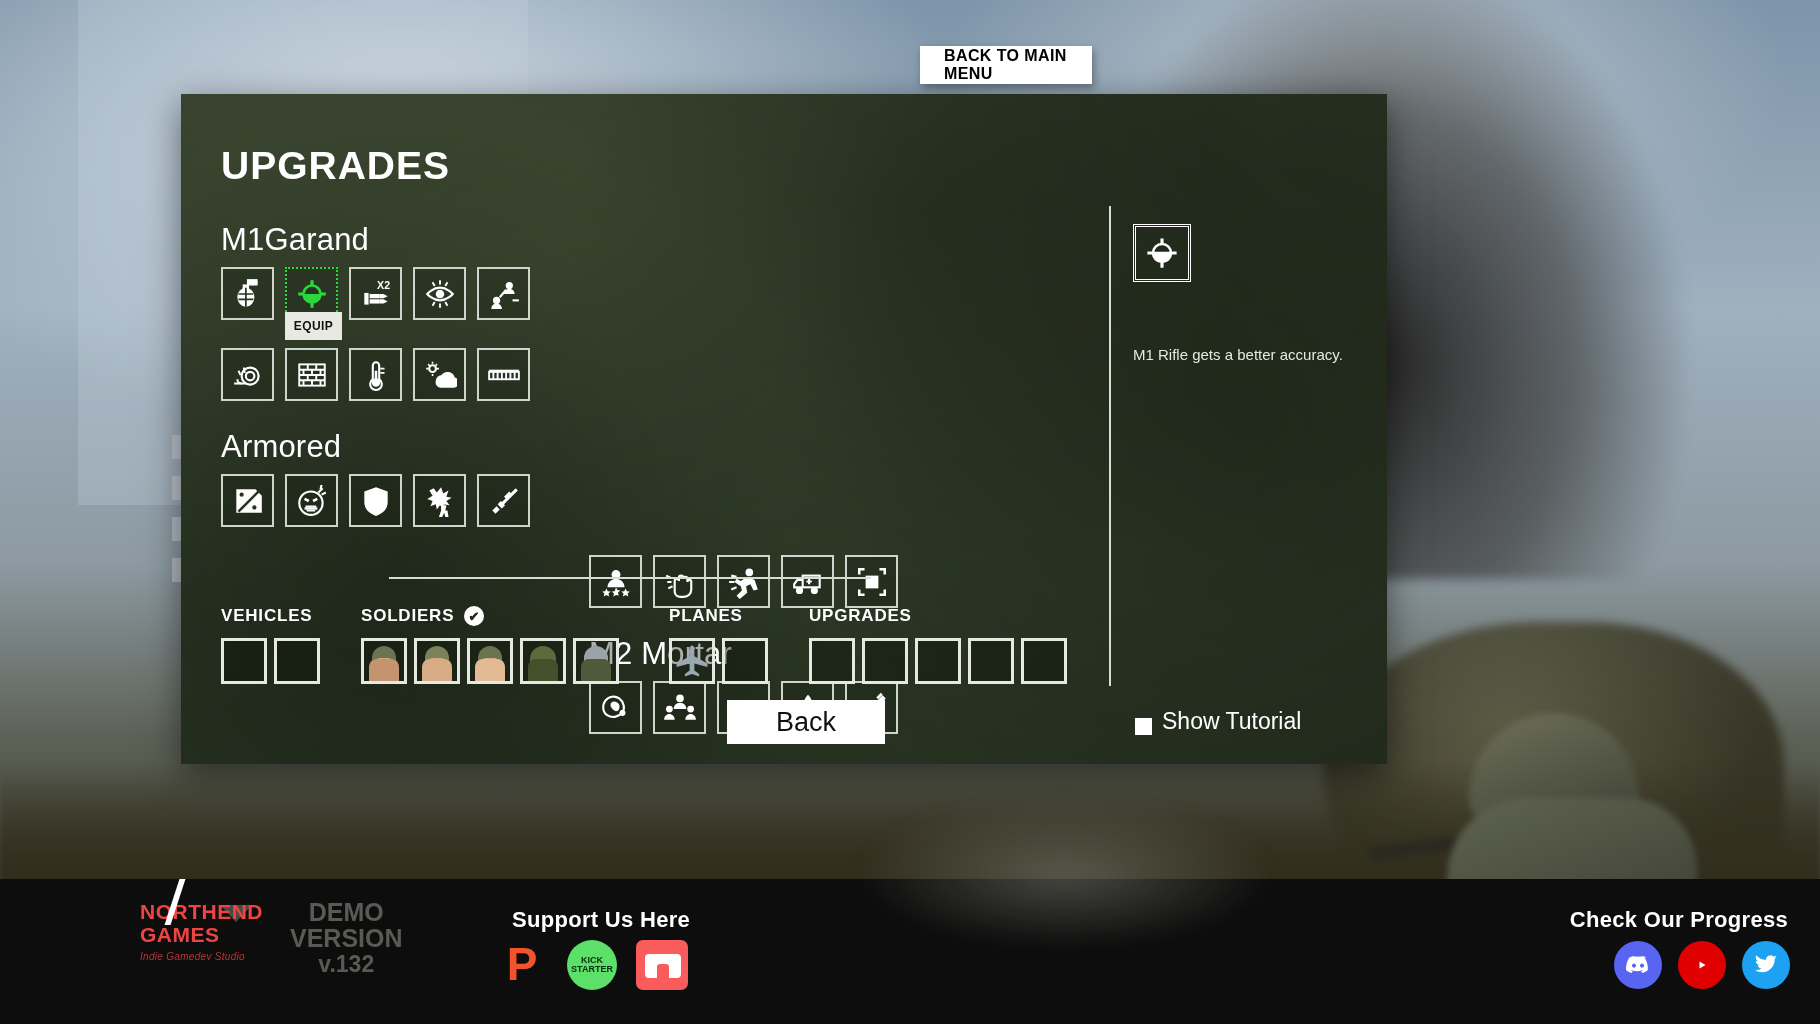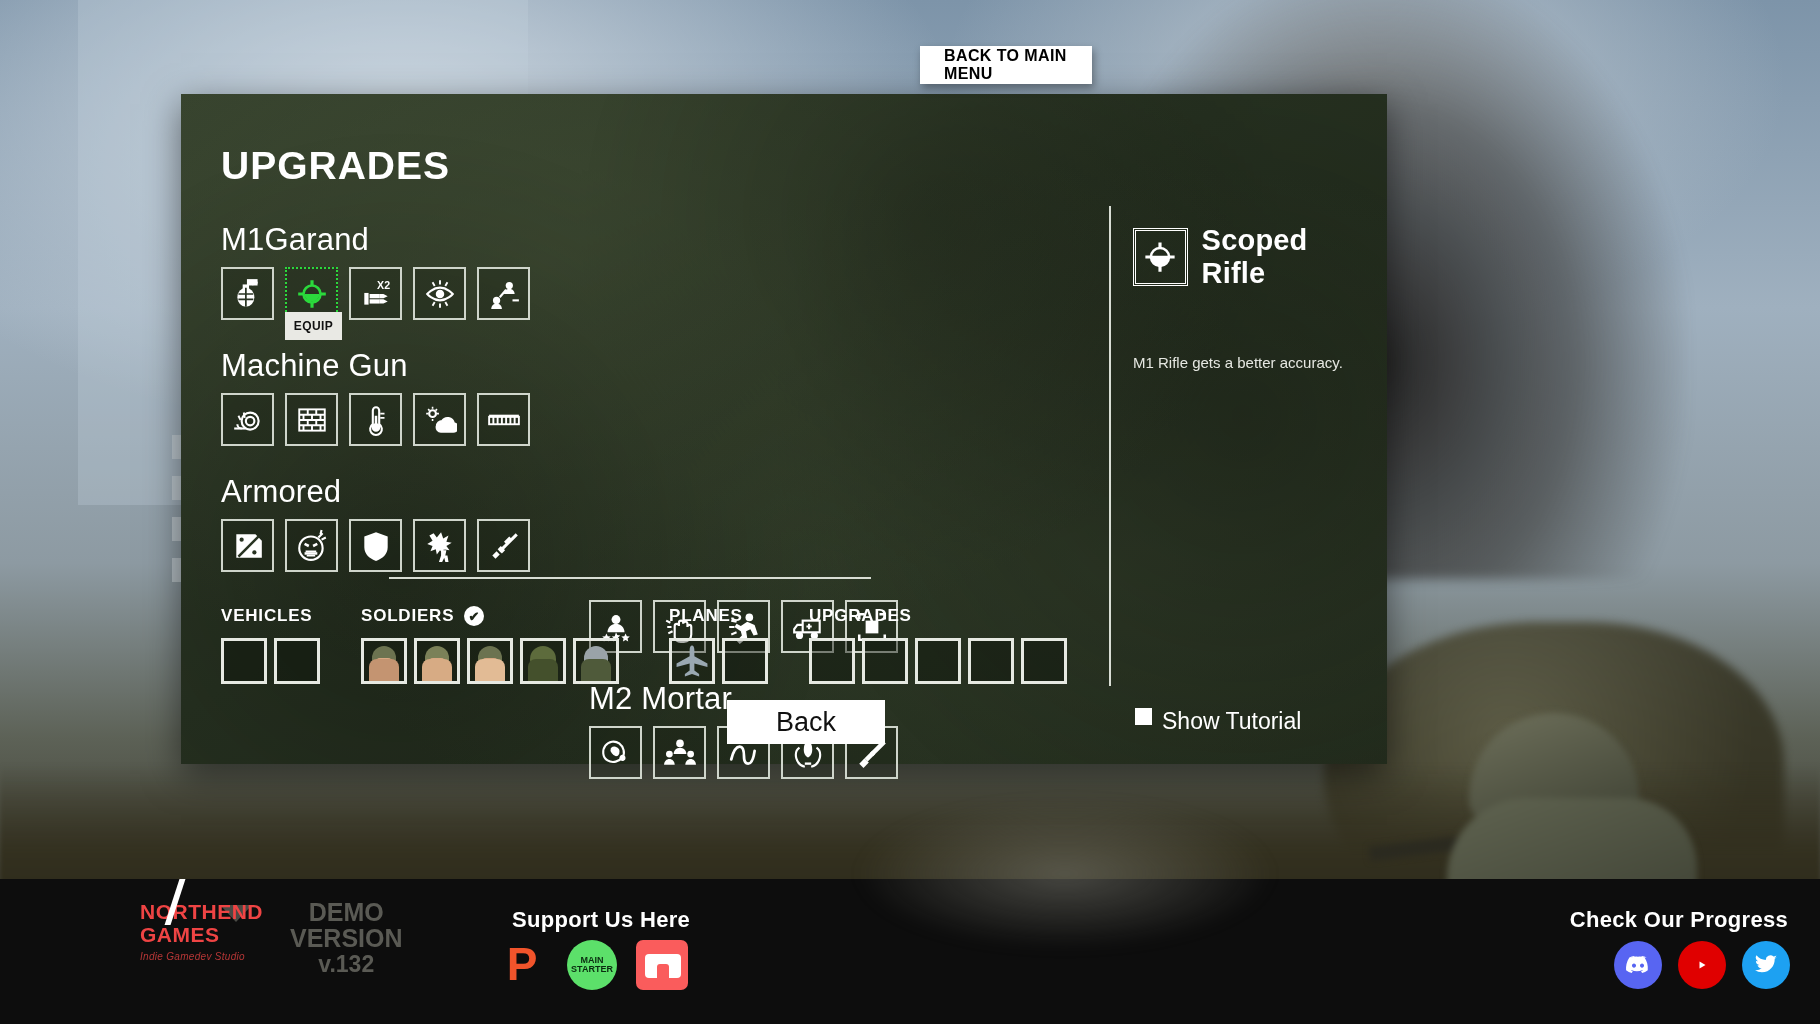--- a/index.html
+++ b/index.html
@@ -297,21 +297,21 @@
     font-size: 27px; cursor: pointer;
   }
   #btn-start {
     position: absolute; left: 737px; top: 603px;
     width: 172px; height: 48px; background: #b8b8b8; color: #111;
     display: flex; align-items: center; justify-content: center;
     font-size: 27px; cursor: pointer;
   }
   #tutorial-wrap {
     position: absolute; left: 930px; top: 614px;
-    display: flex; align-items: flex-start; gap: 10px; cursor: pointer; padding-left: 24px;
+    display: flex; align-items: flex-end; gap: 10px; cursor: pointer; padding-left: 24px;
   }
   #tutorial-box { width: 17px; height: 17px; background: #fff; }
   #tutorial-label { color: #fff; font-size: 23px; }
 </style>
 </head>
 <body>
 
 <div id="bg">
   <div id="bg-smoke"></div>
   <div id="bg-hill"></div>
@@ -382,21 +382,20 @@
             <circle cx="9" cy="22" r="3.4"></circle>
               <path d="M4 30c0-3 2.4-5 5-5s5 2 5 5z"></path>
             <path d="M18 12 L12 19" stroke="#fff" stroke-width="2" fill="none"></path>
             <path d="M24 22h6" stroke="#fff" stroke-width="2"></path>
           </svg>
         </div>
       </div>
     </div>
 
     <div class="group">
-      <div class="cat-title">Machine Gun</div>
       <div class="icon-row">
         <div class="up-slot">
           <svg viewBox="0 0 32 32" fill="none" stroke="#fff" stroke-width="2">
             <path d="M3 24h11"></path>
             <circle cx="18" cy="17" r="8"></circle>
               <circle cx="18" cy="17" r="4"></circle>
             <path d="M10 24c-2 0-4-1.6-4-4"></path>
             <path d="M9 16l-2-4M13 14l-1-5" stroke-width="1.8"></path>
           </svg>
         </div>
@@ -568,21 +567,20 @@
 
   <div id="info-panel">
     <div id="info-head">
       <div id="info-icon-box">
         <svg viewBox="0 0 32 32" fill="none" stroke="#fff" stroke-width="2.2">
           <circle cx="16" cy="16" r="8"></circle>
           <path d="M9 16a7 7 0 0 0 14 0z" fill="#fff"></path>
           <path d="M16 3v5M16 24v5M3 16h5M24 16h5" stroke-width="2.8"></path>
         </svg>
       </div>
-      <div id="info-title">Scoped Rifle</div>
     </div>
     <div id="info-desc">M1 Rifle gets a better accuracy.</div>
   </div>
 
   <div id="divider-h"></div>
 
   <div id="loadout">
 
     <div class="lo-group" style="width:140px">
       <div class="lo-label">
@@ -693,21 +691,21 @@
     <div class="v">v.132</div>
   </div>
 
   <div class="support-label">Support Us Here</div>
   <div class="support-row">
     <div class="support-icon">
       <span class="sup-patreon">P</span>
     </div>
     <div class="support-icon">
       <span class="sup-kick">
-        <b>MAIN</b>
+        <b>KICK</b>
         <b>STARTER</b>
       </span>
     </div>
     <div class="support-icon">
       <span class="sup-itch"></span>
     </div>
   </div>
 
   <div class="progress-label">Check Our Progress</div>
   <div class="social-row">

